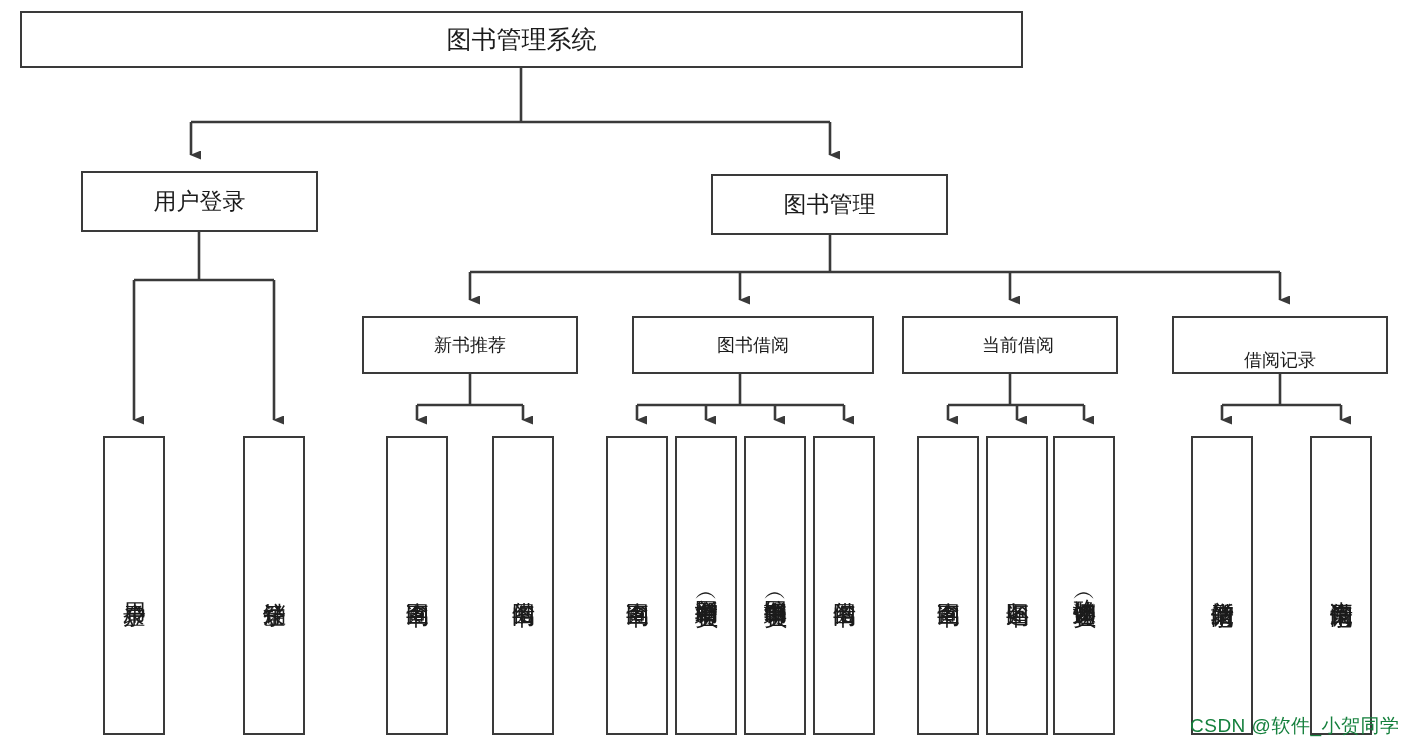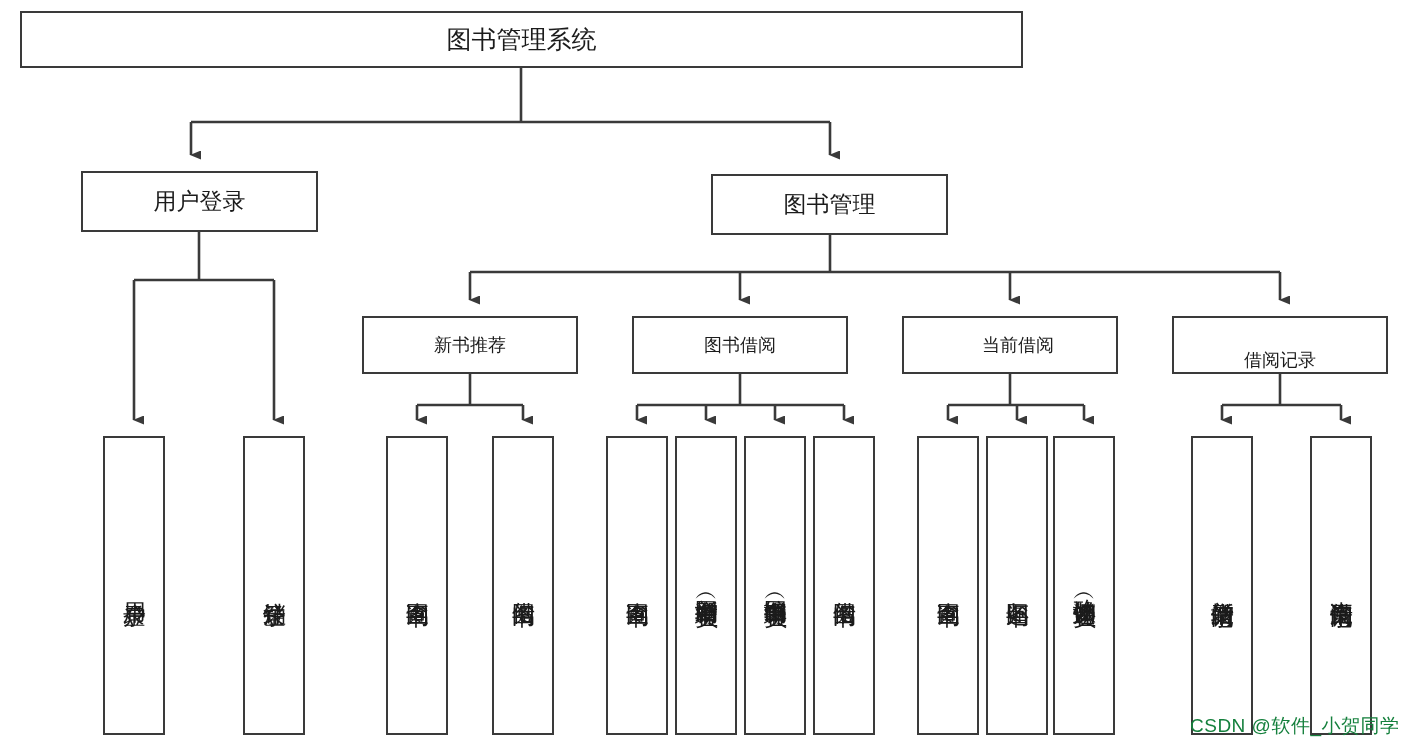--- a/index.html
+++ b/index.html
@@ -129,21 +129,21 @@
   <div class="node lvl2" style="left:81px; top:171px; width:237px; height:61px;">
     <span class="node-label">用户登录</span>
   </div>
   <div class="node lvl2" style="left:711px; top:174px; width:237px; height:61px;">
     <span class="node-label">图书管理</span>
   </div>
 
   <div class="node lvl3" style="left:362px; top:316px; width:216px; height:58px;">
     <span class="node-label">新书推荐</span>
   </div>
-  <div class="node lvl3" style="left:632px; top:316px; width:216px; height:58px;">
+  <div class="node lvl3" style="left:632px; top:316px; width:242px; height:58px;">
     <span class="node-label">图书借阅</span>
   </div>
   <div class="node lvl3" style="left:902px; top:316px; width:216px; height:58px;padding-left:16px;">
     <span class="node-label">当前借阅</span>
   </div>
   <div class="node lvl3" style="left:1172px; top:316px; width:216px; height:58px;align-items:flex-end;">
     <span class="node-label">借阅记录</span>
   </div>
 
   <div class="node leaf" style="left:103px; top:436px; width:62px; height:299px;">

